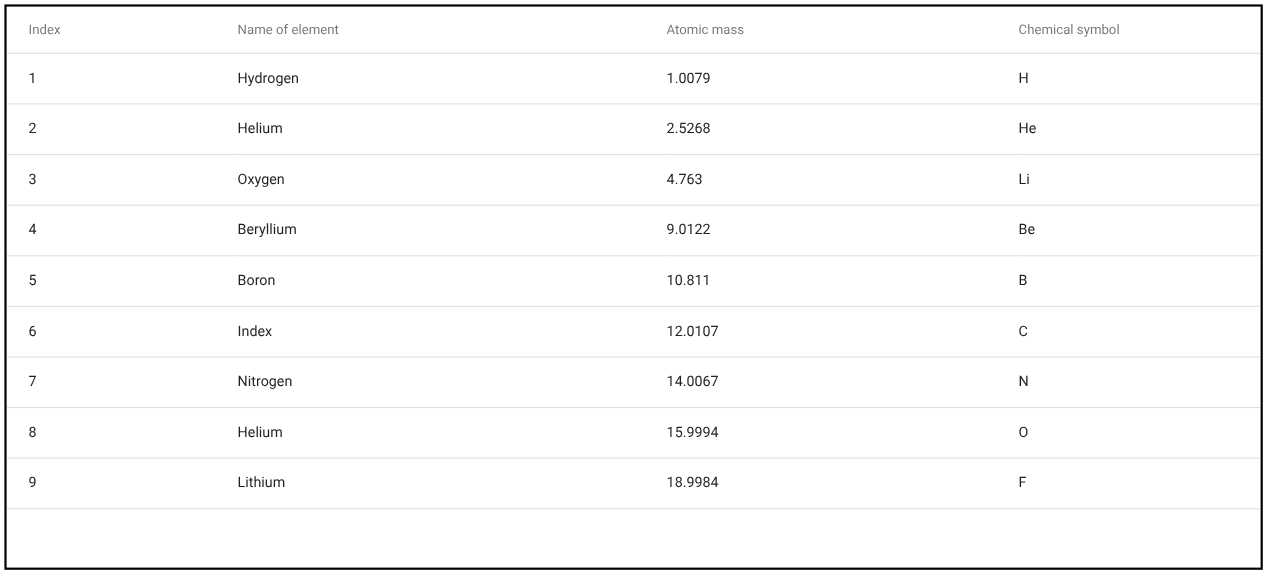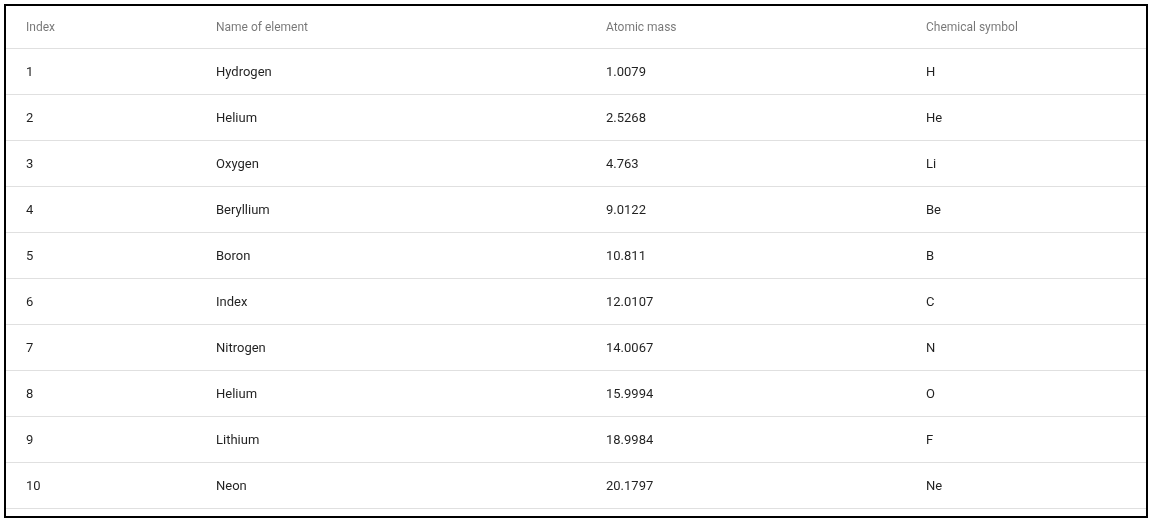--- a/index.html
+++ b/index.html
@@ -116,21 +116,15 @@
           <td>Helium</td>
           <td>15.9994</td>
           <td>O</td>
         </tr>
         <tr>
           <td>9</td>
           <td>Lithium</td>
           <td>18.9984</td>
           <td>F</td>
         </tr>
-        <tr>
-          <td>10</td>
-          <td>Neon</td>
-          <td>20.1797</td>
-          <td>Ne</td>
-        </tr>
       </tbody>
   </table>
 </div>
 
 </body></html>

